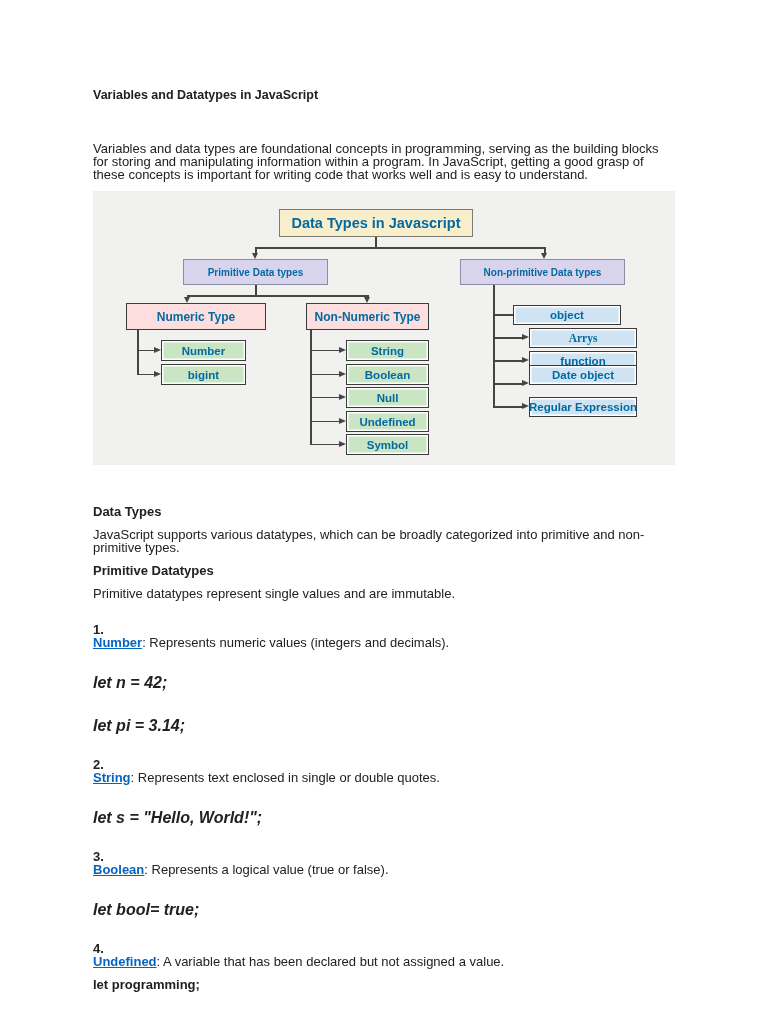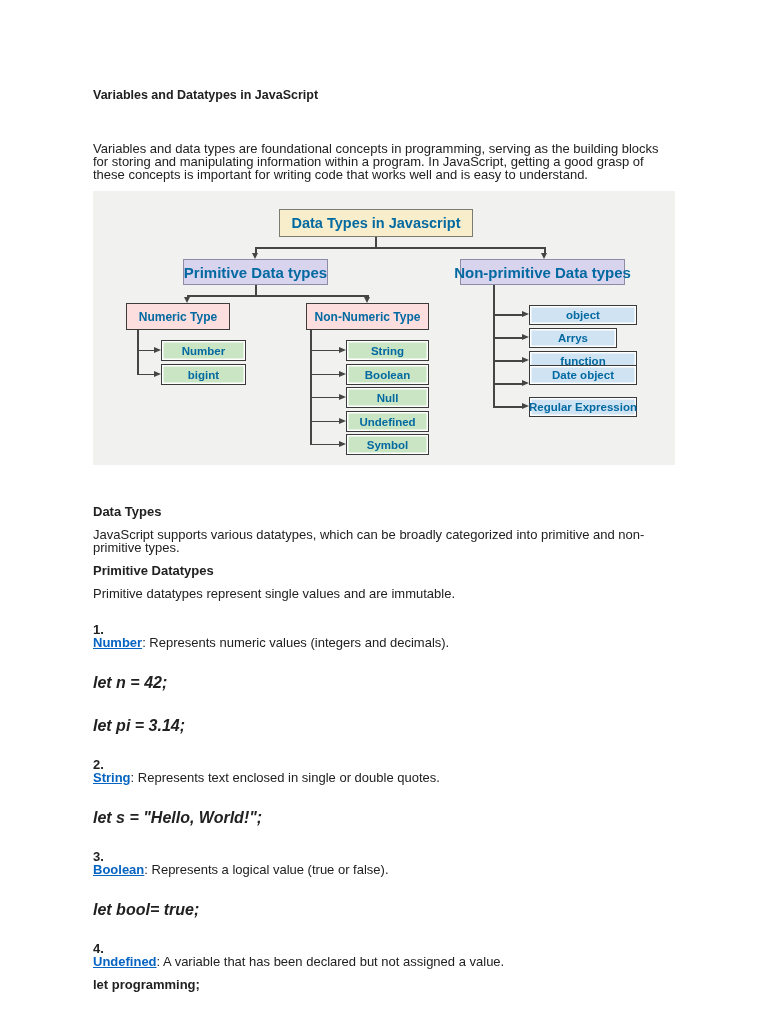--- a/index.html
+++ b/index.html
@@ -23,25 +23,25 @@
   
   .diagram {
     position:relative; width:582px; height:274px;
     margin:9px 0 40px 0;
   }
   .dbox {
     position:absolute; display:flex; align-items:center; justify-content:center;
     font-weight:bold; color:#0369a1; white-space:nowrap;
   }
   .root  { left:186px; top:18px;  width:194px; height:28px; border:1.5px solid #7b7b6e; font-size:14.5px; }
-  .branch{ border:1.4px solid #8c8ca4; font-size:15px;text-align:center; }
+  .branch{ border:1.4px solid #8c8ca4; font-size:10px;text-align:center; }
   .b-prim    { left:90px;  top:68px; width:145px; height:26px; }
   .b-nonprim { left:367px; top:68px; width:165px; height:26px; }
   .type  { border:1.4px solid #3c3c3c; font-size:12px; }
-  .t-num    { left:33px;  top:112px; width:104px; height:27px; }
+  .t-num    { left:33px;  top:112px; width:140px; height:27px; }
   .t-nonnum { left:213px; top:112px; width:123px; height:27px; }
   .leaf  { border:1.3px solid #3a3a3a; box-shadow:inset 0 0 0 1.5px #ffffff; font-size:11.5px; }
   .ln { position:absolute; background:#454545; }
   .ah { position:absolute; width:0; height:0; }
   .ah.down  { border-left:3.5px solid transparent; border-right:3.5px solid transparent; border-top:6px solid #454545; }
   .ah.right { border-top:3.5px solid transparent; border-bottom:3.5px solid transparent; border-left:7px solid #454545; }
 </style>
 </head>
 <body>
 
@@ -109,22 +109,22 @@
     <div class="ah right" style="left:429px;top:120px;"></div>
     <div class="ln" style="left:400px;top:146px;width:29px;height:1.5px;"></div>
     <div class="ah right" style="left:429px;top:143px;"></div>
     <div class="ln" style="left:400px;top:169px;width:29px;height:1.5px;"></div>
     <div class="ah right" style="left:429px;top:166px;"></div>
     <div class="ln" style="left:400px;top:192px;width:29px;height:1.5px;"></div>
     <div class="ah right" style="left:429px;top:189px;"></div>
     <div class="ln" style="left:400px;top:215px;width:29px;height:1.5px;"></div>
     <div class="ah right" style="left:429px;top:212px;"></div>
 
-    <div class="dbox leaf" style="left: 436px; top: 114px; width: 108px; height: 20px; background: rgb(207, 227, 242);">object</div>
-    <div class="dbox leaf" style="left: 436px; top: 137px; width: 88px; height: 20px; background: rgb(207, 227, 242);">Arrys</div>
+    <div class="dbox leaf" style="left: 420px; top: 114px; width: 108px; height: 20px; background: rgb(207, 227, 242);">object</div>
+    <div class="dbox leaf" style="left: 436px; top: 137px; width: 108px; height: 20px; background: rgb(207, 227, 242); font-family: Liberation Serif, serif;">Arrys</div>
     <div class="dbox leaf" style="left: 436px; top: 160px; width: 108px; height: 20px; background: rgb(207, 227, 242);">function</div>
     <div class="dbox leaf" style="left: 436px; top: 174px; width: 108px; height: 20px; background: rgb(207, 227, 242);">Date object</div>
     <div class="dbox leaf" style="left: 436px; top: 206px; width: 108px; height: 20px; background: rgb(207, 227, 242);">Regular Expression</div>
   </div>
 
   <h2 class="after-diagram">Data Types</h2>
   <p>JavaScript supports various datatypes, which can be broadly categorized into primitive and non-
 primitive types.</p>
 
   <h2>Primitive Datatypes</h2>

